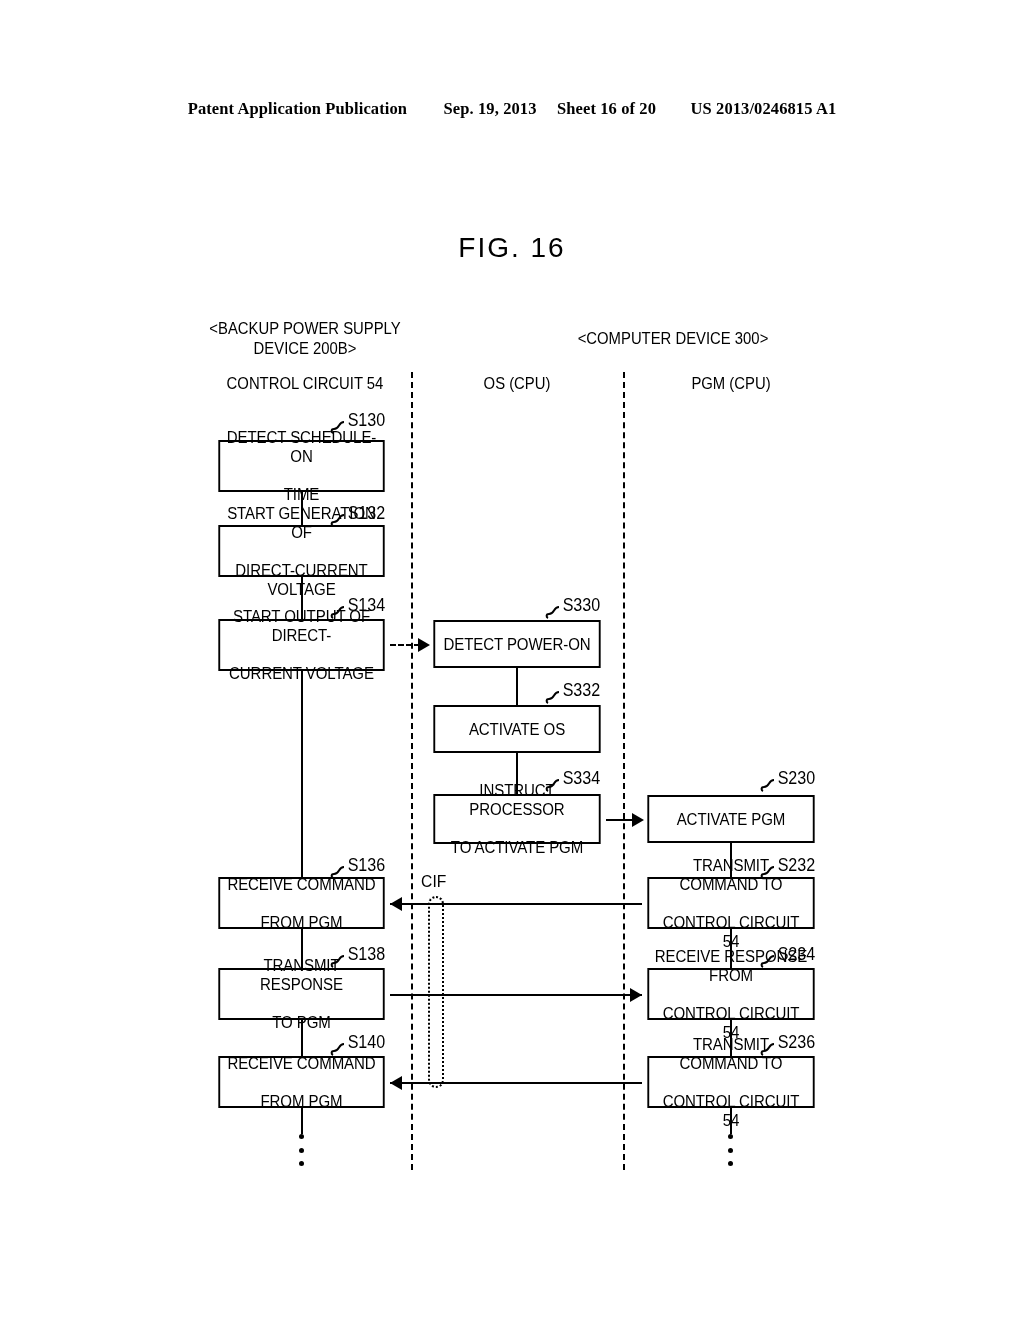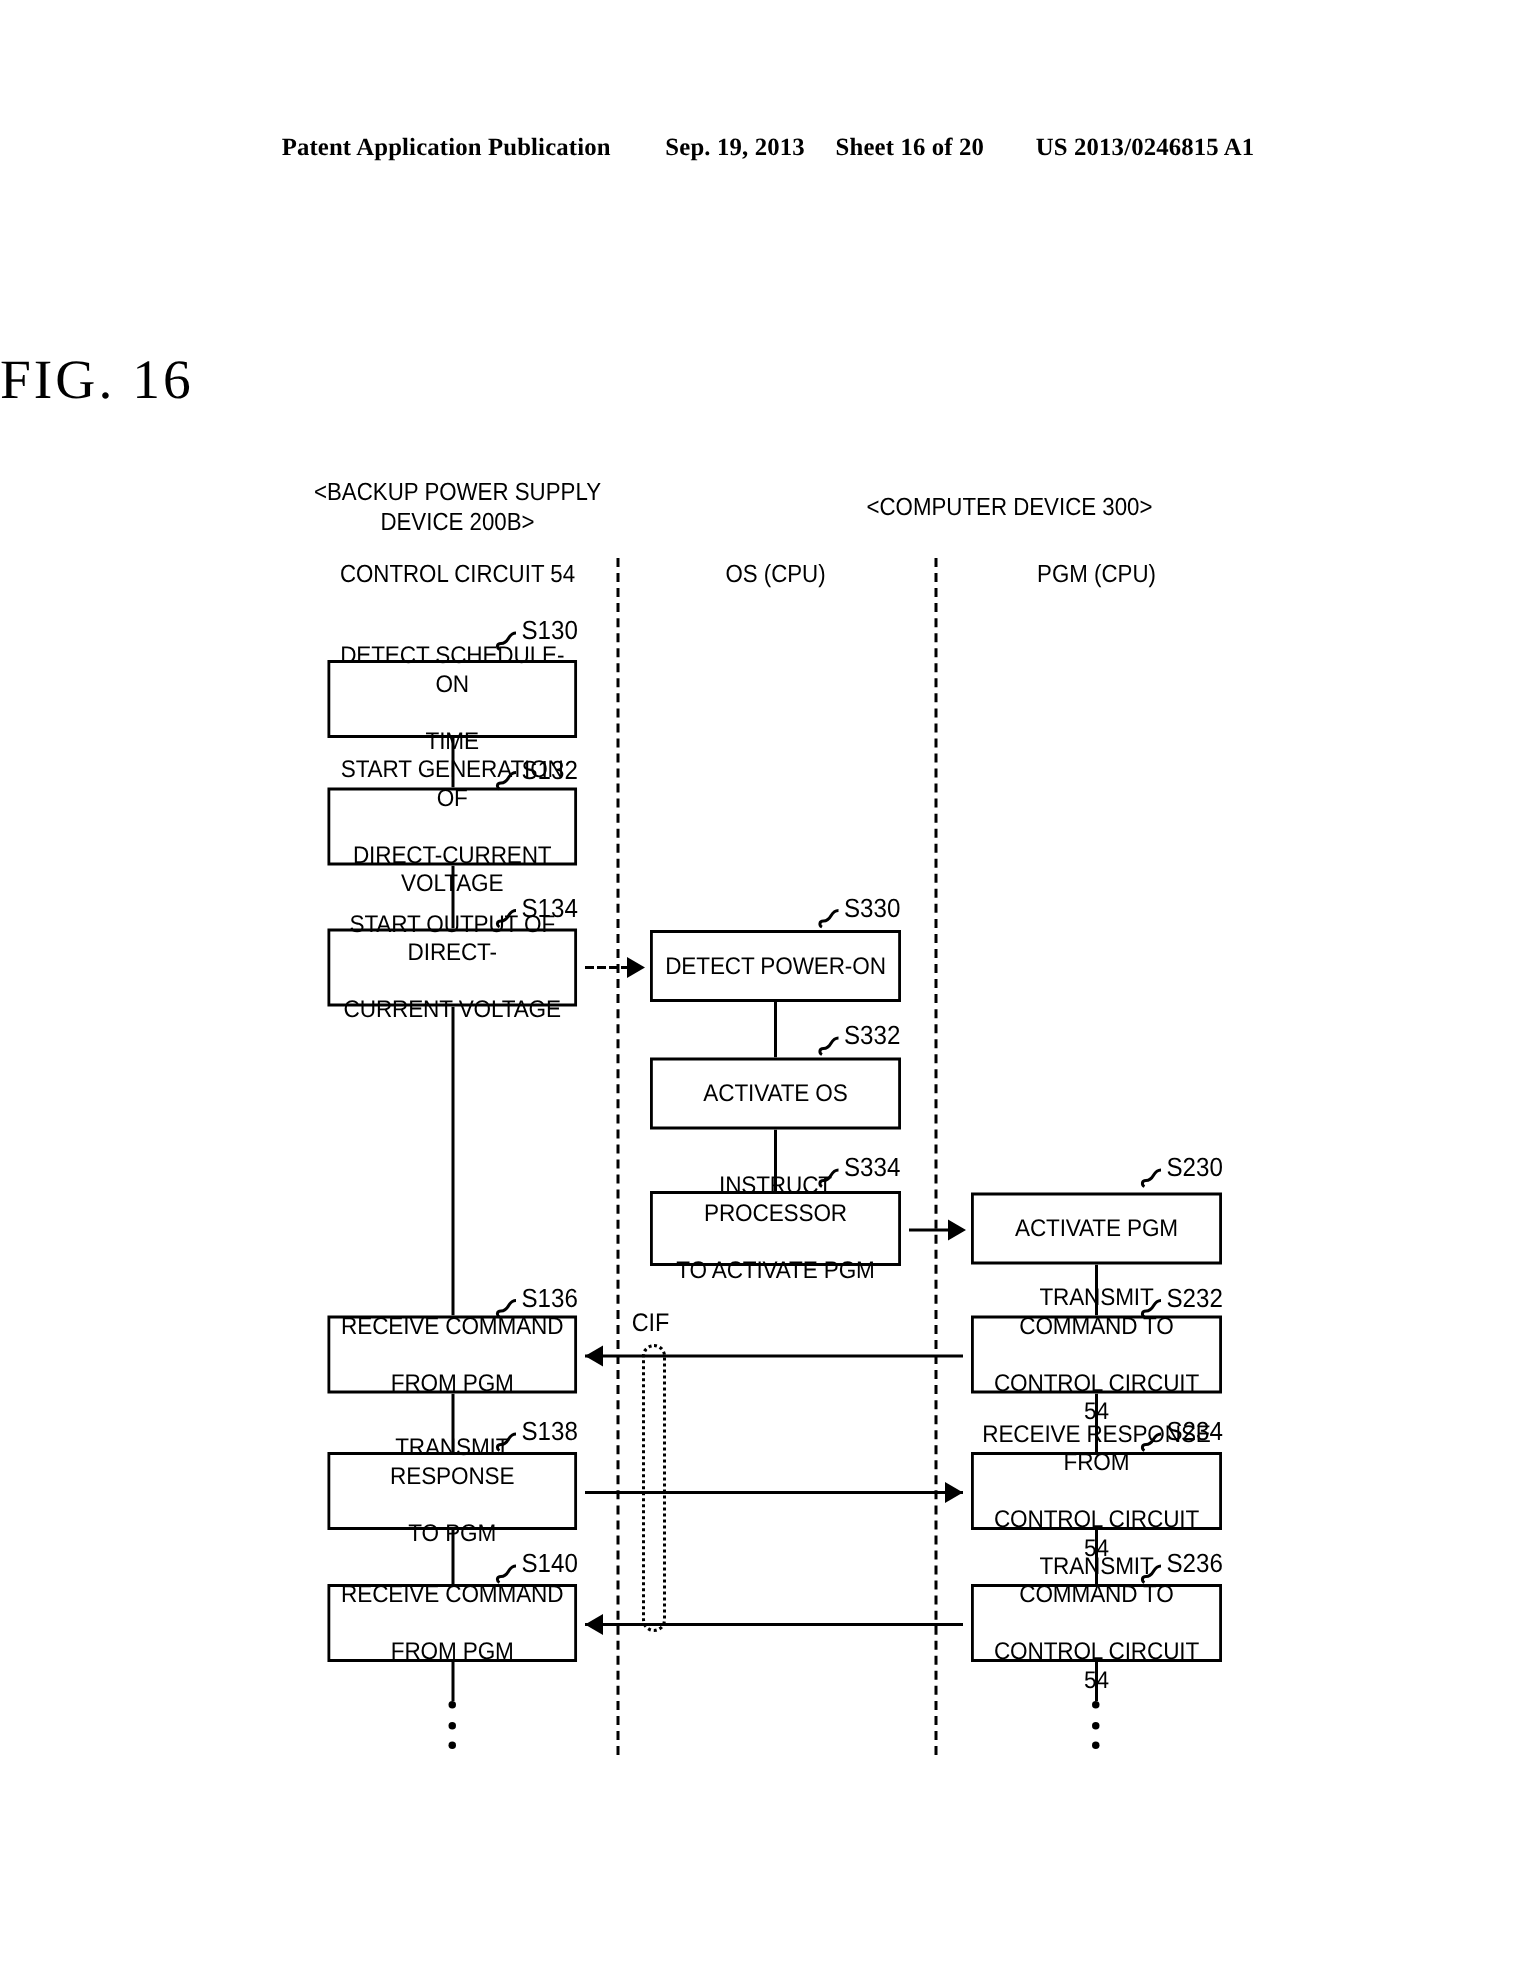--- a/index.html
+++ b/index.html
@@ -11,40 +11,40 @@
     width: 1024px; height: 1320px;
     font-family: "Liberation Sans", sans-serif;
     color: #000000;
     position: relative;
     overflow: hidden;
   }
 
   
   #patent-header {
     position: absolute;
-    top: 88px; left: 0; width: 1024px;
+    top: 99px; left: 0; width: 1024px;
     text-align: center;
     font-family: "Liberation Serif", serif;
     font-weight: bold;
     font-size: 16.5px;
     letter-spacing: 0.1px;
     white-space: nowrap;
   }
   #patent-header .hgap-l { display: inline-block; width: 28px; }
   #patent-header .hgap-s { display: inline-block; width: 12px; }
   #patent-header .hgap-m { display: inline-block; width: 26px; }
 
   
   #fig-title {
     position: absolute;
     top: 232px; left: 0; width: 1024px;
-    text-align: left;
-    font-size: 37px;
+    text-align: center;
+    font-size: 28px;
     letter-spacing: 2px;
-    font-family: Liberation Serif, serif;
+    font-family: Liberation Sans, sans-serif;
   }
 
   
   #diagram {
     position: absolute;
     top: 0; left: 0;
     width: 1024px; height: 1048px;
   }
   #diagram > * { position: absolute; }
 

